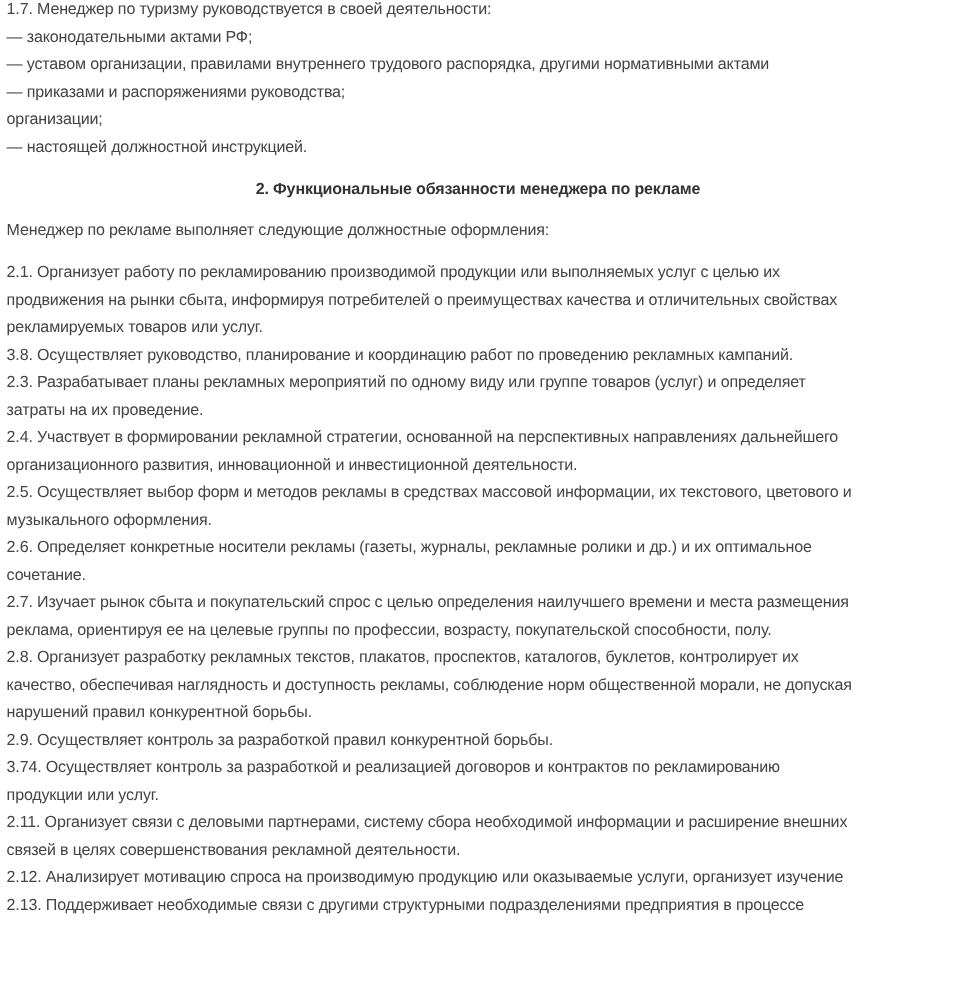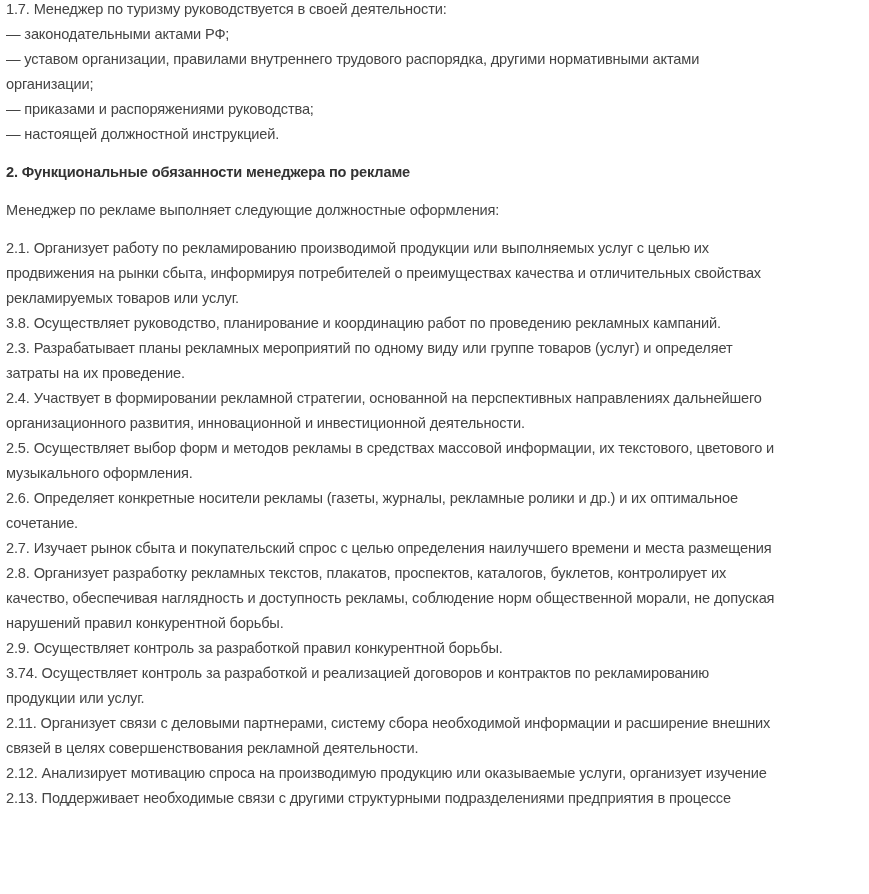--- a/index.html
+++ b/index.html
@@ -24,41 +24,42 @@
       line-height: 25px;
       margin: 0;
     }
     .line {
       display: block;
       white-space: nowrap;
       line-height: 25px;
     }
     .first-block { padding-top: 0px; margin-top: -3px; }
     .heading {
+      text-align: center;
       font-weight: bold;
       color: #333333;
       margin: 13px 0 13px 0;
       line-height: 25px;
     }
     .intro {
       margin: 0 0 13px 0;
       line-height: 25px;
     }
   </style>
 </head>
 <body>
 
 <div class="page">
 
   <div class="block first-block">
     <span class="line">1.7. Менеджер по туризму руководствуется в своей деятельности:</span>
     <span class="line">— законодательными актами РФ;</span>
     <span class="line">— уставом организации, правилами внутреннего трудового распорядка, другими нормативными актами</span>
+    <span class="line">— приказами и распоряжениями руководства;</span>
     <span class="line">организации;</span>
-    <span class="line">— приказами и распоряжениями руководства;</span>
     <span class="line">— настоящей должностной инструкцией.</span>
   </div>
 
   <div class="heading">2. Функциональные обязанности менеджера по рекламе</div>
 
   <div class="intro">Менеджер по рекламе выполняет следующие должностные оформления:</div>
 
   <div class="block">
     <span class="line">2.1. Организует работу по рекламированию производимой продукции или выполняемых услуг с целью их</span>
     <span class="line">продвижения на рынки сбыта, информируя потребителей о преимуществах качества и отличительных свойствах</span>
@@ -66,20 +67,21 @@
     <span class="line">3.8. Осуществляет руководство, планирование и координацию работ по проведению рекламных кампаний.</span>
     <span class="line">2.3. Разрабатывает планы рекламных мероприятий по одному виду или группе товаров (услуг) и определяет</span>
     <span class="line">затраты на их проведение.</span>
     <span class="line">2.4. Участвует в формировании рекламной стратегии, основанной на перспективных направлениях дальнейшего</span>
     <span class="line">организационного развития, инновационной и инвестиционной деятельности.</span>
     <span class="line">2.5. Осуществляет выбор форм и методов рекламы в средствах массовой информации, их текстового, цветового и</span>
     <span class="line">музыкального оформления.</span>
     <span class="line">2.6. Определяет конкретные носители рекламы (газеты, журналы, рекламные ролики и др.) и их оптимальное</span>
     <span class="line">сочетание.</span>
     <span class="line">2.7. Изучает рынок сбыта и покупательский спрос с целью определения наилучшего времени и места размещения</span>
+    <span class="line">реклама, ориентируя ее на целевые группы по профессии, возрасту, покупательской способности, полу.</span>
     <span class="line">2.8. Организует разработку рекламных текстов, плакатов, проспектов, каталогов, буклетов, контролирует их</span>
     <span class="line">качество, обеспечивая наглядность и доступность рекламы, соблюдение норм общественной морали, не допуская</span>
     <span class="line">нарушений правил конкурентной борьбы.</span>
     <span class="line">2.9. Осуществляет контроль за разработкой правил конкурентной борьбы.</span>
     <span class="line">3.74. Осуществляет контроль за разработкой и реализацией договоров и контрактов по рекламированию</span>
     <span class="line">продукции или услуг.</span>
     <span class="line">2.11. Организует связи с деловыми партнерами, систему сбора необходимой информации и расширение внешних</span>
     <span class="line">связей в целях совершенствования рекламной деятельности.</span>
     <span class="line">2.12. Анализирует мотивацию спроса на производимую продукцию или оказываемые услуги, организует изучение</span>
     <span class="line">2.13. Поддерживает необходимые связи с другими структурными подразделениями предприятия в процессе</span>

